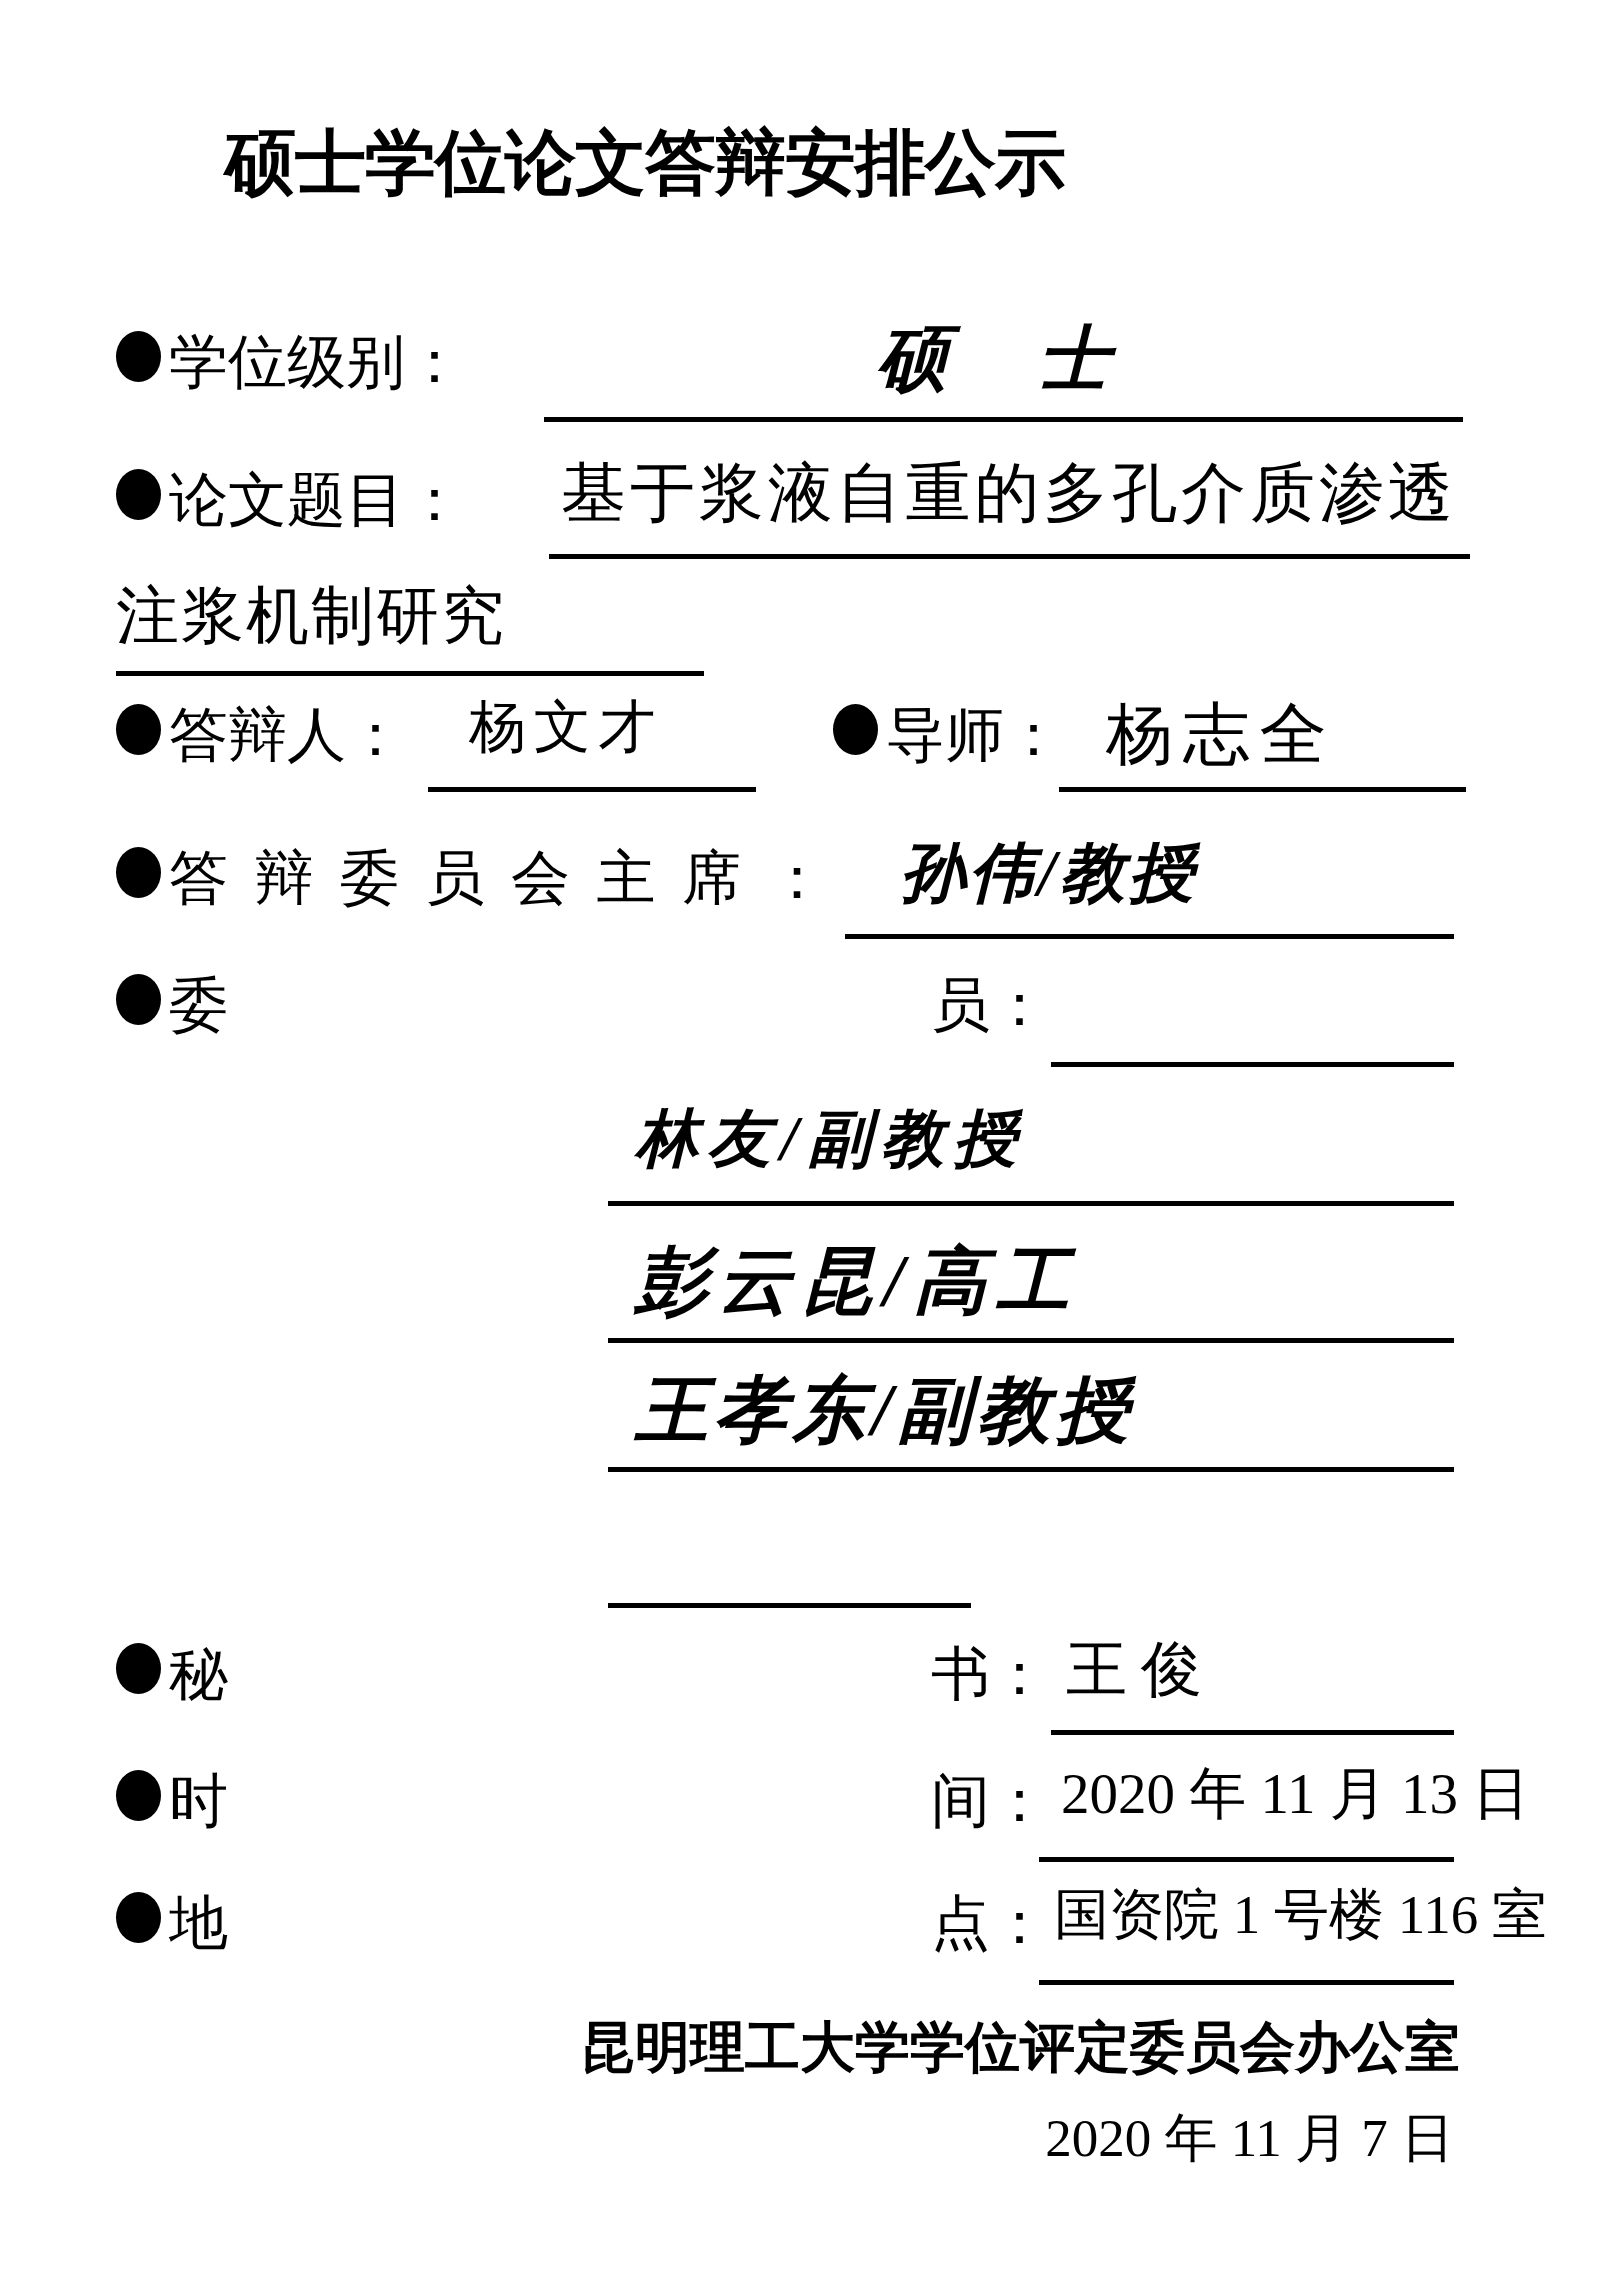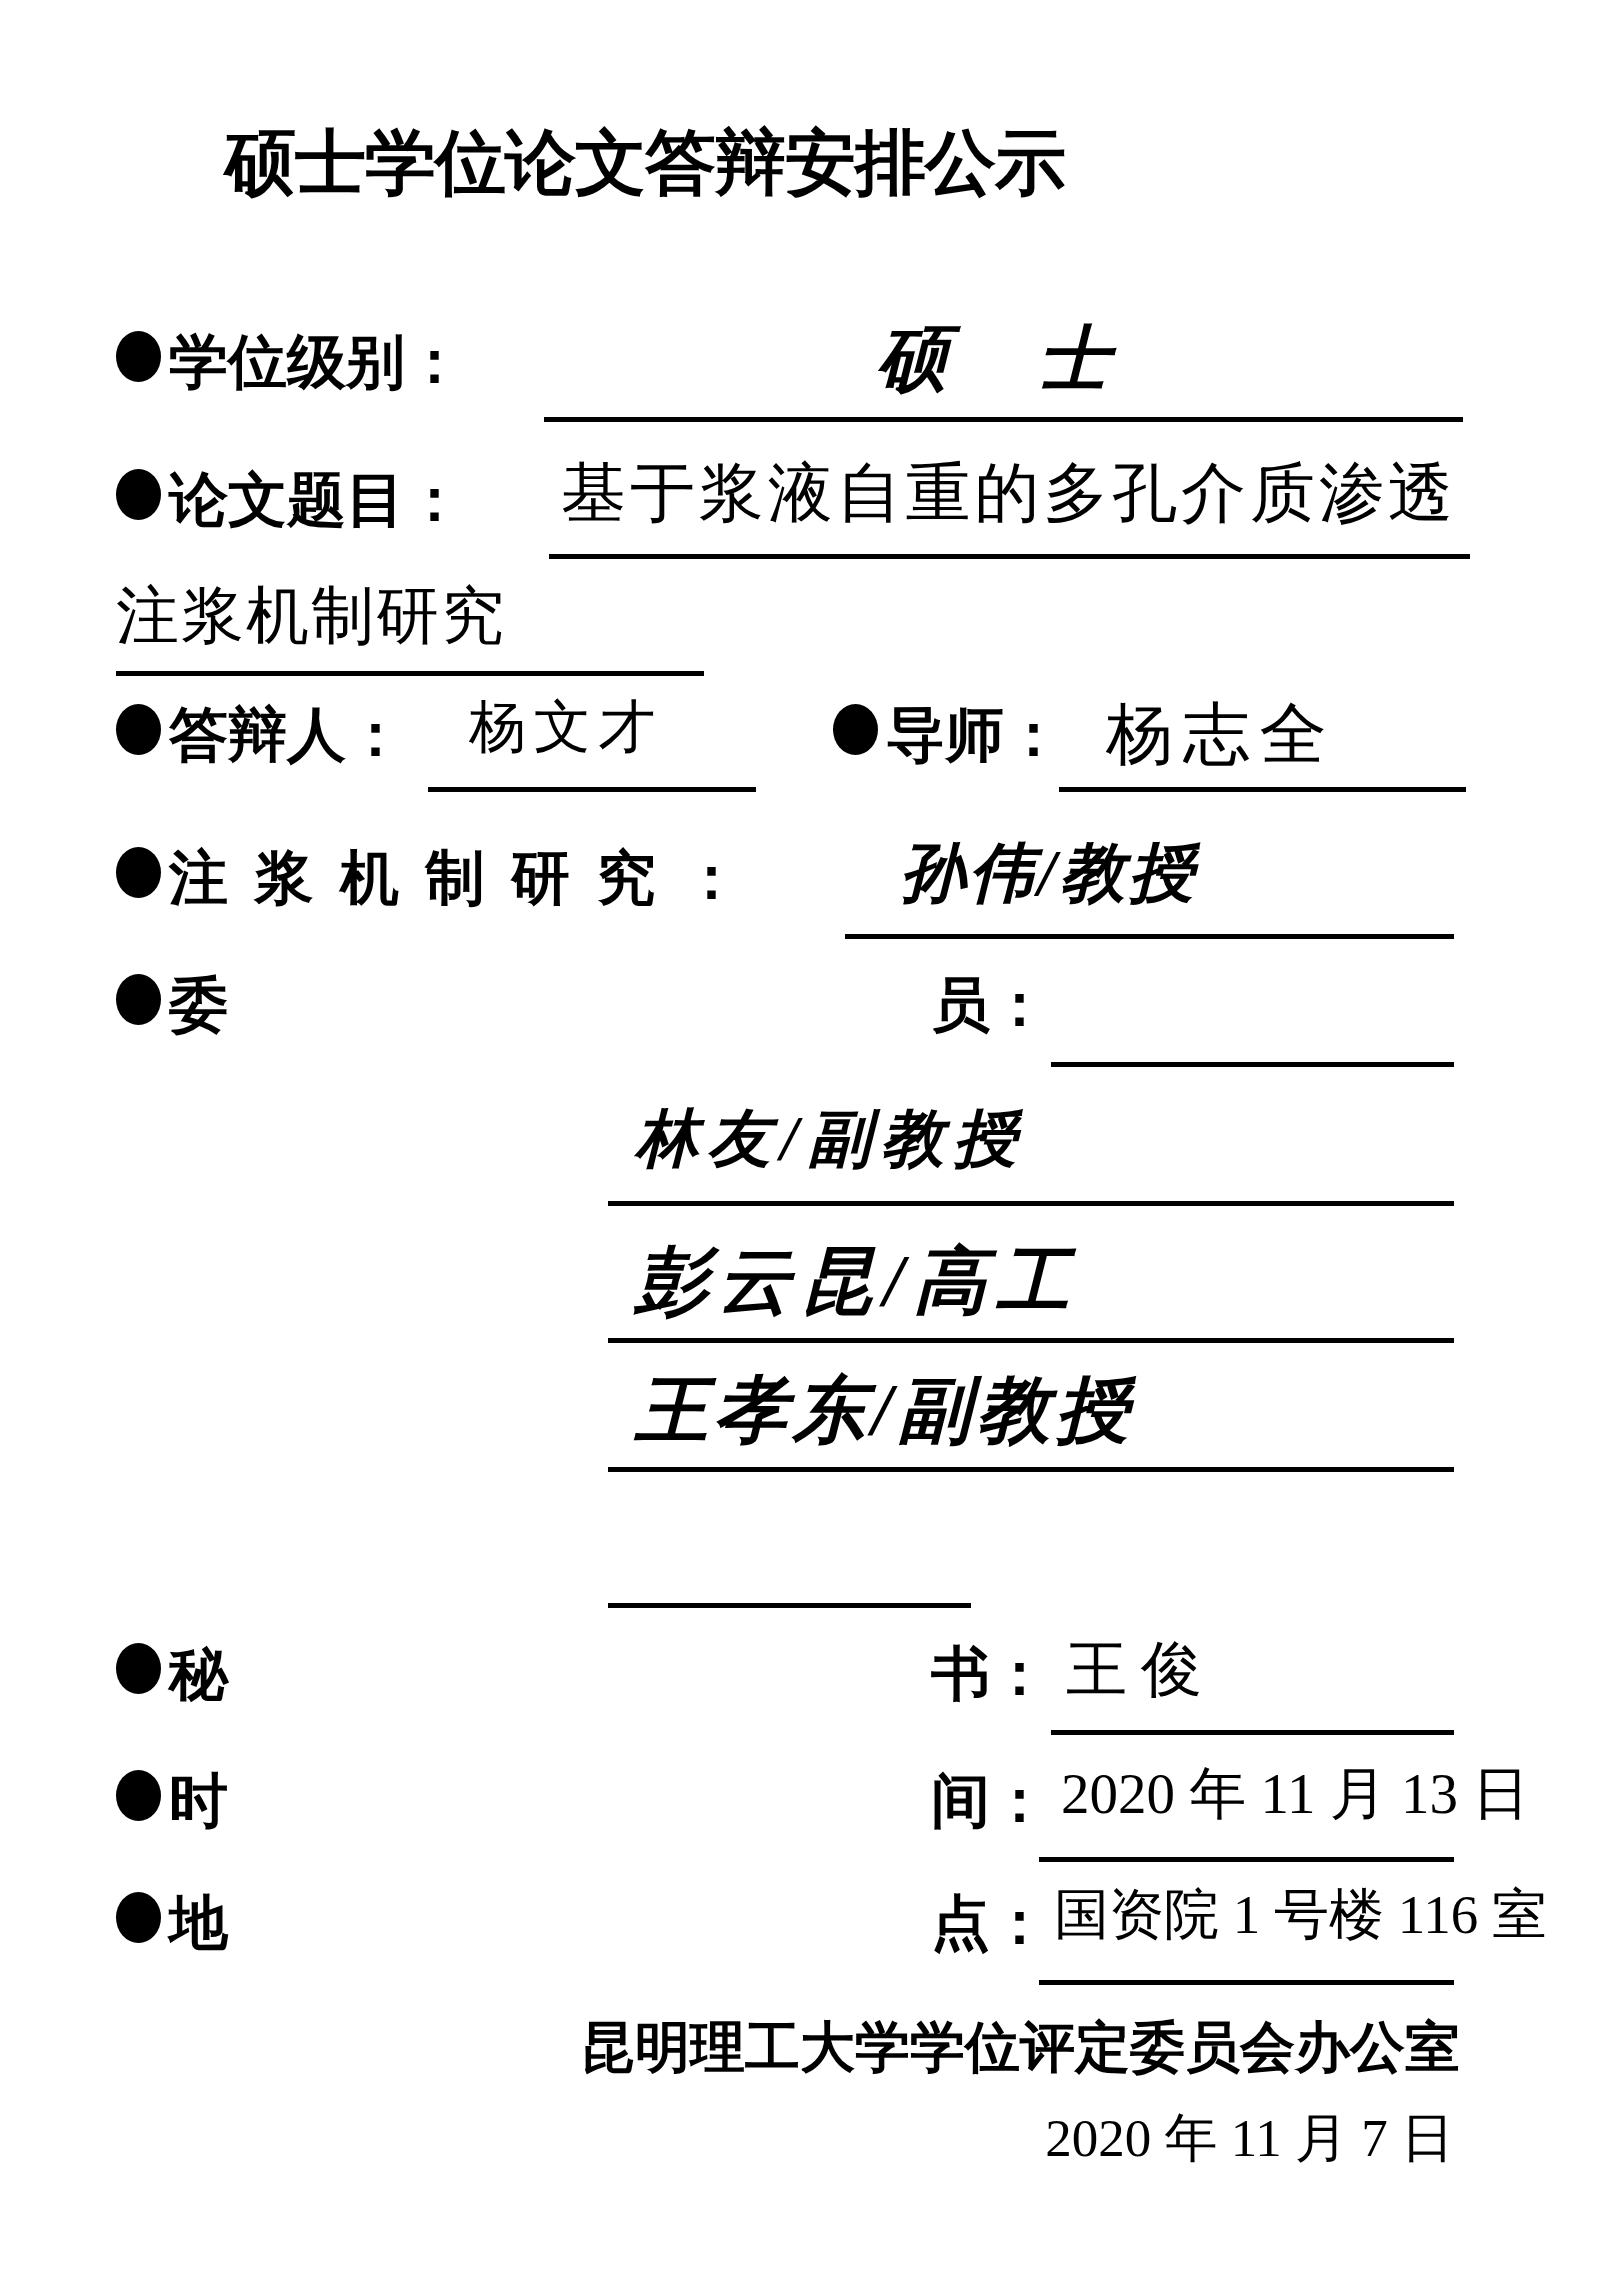--- a/index.html
+++ b/index.html
@@ -24,21 +24,21 @@
     position:absolute;
     left:116px;
     width:45px;height:51px;
     background:#000;
     border-radius:50%;
   }
   .bullet.b2{left:833px;}
   .label{
     position:absolute;
     font-size:59px;
-    font-weight:bold;
+    font-weight:normal;
     white-space:nowrap;
     font-family:"Liberation Sans", sans-serif;
   }
   .hand{
     position:absolute;
     font-family:"Liberation Serif", serif;
     white-space:nowrap;
   }
   .hand.script{font-style:italic;font-weight:bold;}
   .print{
@@ -91,21 +91,21 @@
   <div class="label" style="left:169px;top:696px">答辩人：</div>
   <div class="hand" style="left:469px;top:689px;font-size:57px;letter-spacing:7.8px">杨文才</div>
   <div class="uline" style="left:428px;top:787px;width:328px"></div>
 
   <span class="bullet b2" style="top:704px"></span>
   <div class="label" style="left:886px;top:696px">导师：</div>
   <div class="hand" style="left:1106px;top:689px;font-size:67px;letter-spacing:9.8px">杨志全</div>
   <div class="uline" style="left:1059px;top:787px;width:407px"></div>
 
   <span class="bullet" style="top:847px"></span>
-  <div class="label" style="left:169px;top:839px;letter-spacing:26.5px">注浆机制研究：</div>
+  <div class="label" style="left:169px;top:839px;letter-spacing:26.5px">答辩委员会主席：</div>
   <div class="hand script" style="left:900px;top:829px;font-size:65px;letter-spacing:3.9px">孙伟/教授</div>
   <div class="uline" style="left:845px;top:934px;width:609px"></div>
 
   <span class="bullet" style="top:974px"></span>
   <div class="label" style="left:169px;top:966px">委</div>
   <div class="label" style="left:931px;top:966px">员：</div>
   <div class="uline" style="left:1051px;top:1062px;width:403px"></div>
 
   <div class="hand script" style="left:635px;top:1096px;font-size:63px;letter-spacing:9.8px">林友/副教授</div>
   <div class="uline" style="left:608px;top:1201px;width:846px"></div>

